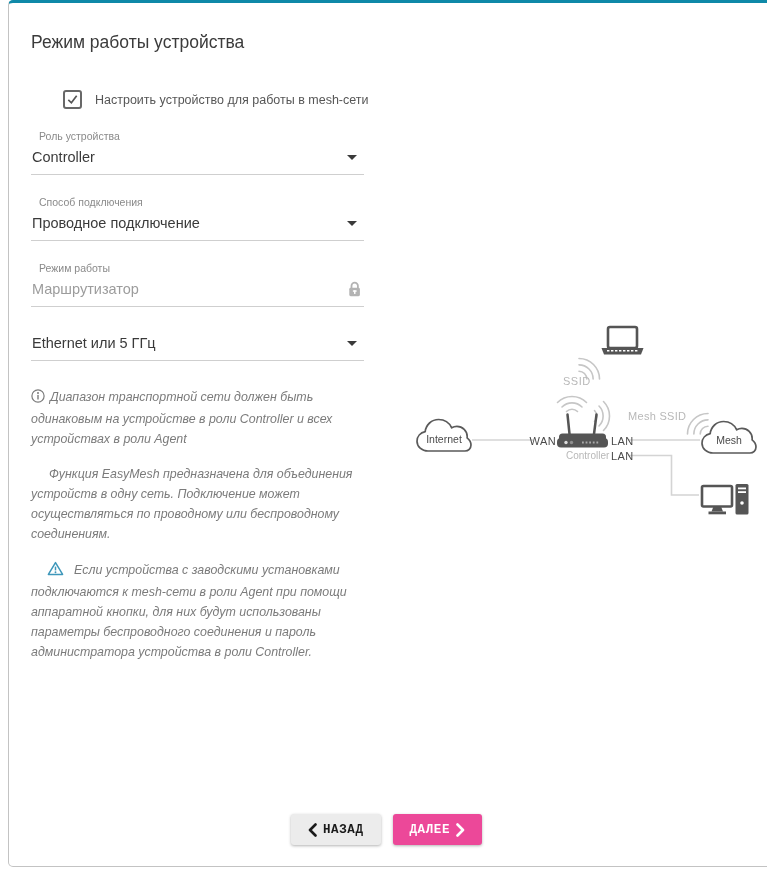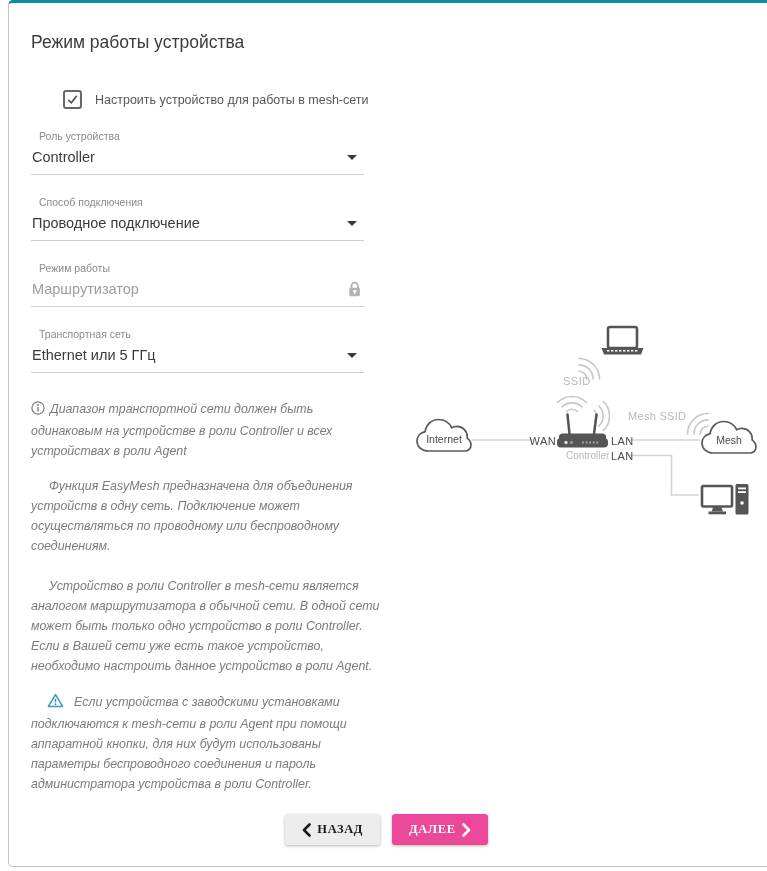--- a/index.html
+++ b/index.html
@@ -57,21 +57,21 @@
 
   .diagram { position:absolute; left:400px; top:300px; width:360px; height:230px; }
 
   .btn-row {
     position:absolute; left:0; right:10px; top:811px;
     display:flex; justify-content:center; gap:12px;
   }
   .btn {
     height:31px; border:none; border-radius:3px; padding:8px 17px;
     display:flex; align-items:center; gap:6px;
-    font-family:Liberation Serif, serif;
+    font-family:Liberation Mono, monospace;
     font-size:12.5px; font-weight:bold; letter-spacing:0.6px;
     box-shadow:0 1px 3px rgba(0,0,0,0.30); cursor:pointer;
   }
   .btn-back { background:#ececec; color:#1a1a1a; }
   .btn-next { background:#ec4899; color:#ffffff; }
 
   .scroll-track {
     position:absolute; right:2px; top:3px; width:5px; height:857px;
     background:#e3e3e3; border-radius:2px;
   }
@@ -121,36 +121,34 @@
         <svg width="13" height="16" viewBox="0 0 13 16">
           <path d="M 3.5 7 V 4.8 A 3.2 3.2 0 0 1 9.9 4.8 V 7" fill="none" stroke="#b3b3b3" stroke-width="1.8"></path>
           <rect x="1.3" y="6.8" width="10.6" height="8.4" rx="1.4" fill="#b3b3b3"></rect>
           <rect x="6" y="9.3" width="1.5" height="3.6" fill="#ffffff"></rect>
           <rect x="4.9" y="9.3" width="3.7" height="1.5" fill="#ffffff"></rect>
         </svg>
       </div>
     </div>
 
     <div class="field">
-      <div class="field-label">Транспортная сеть</div>
       <div class="field-row">
         <span class="field-value">Ethernet или 5 ГГц</span>
         <span class="caret"></span>
       </div>
     </div>
 
     <p class="note note-info"><span class="inline-ico"><svg width="14" height="14" viewBox="0 0 14 14">
             <circle cx="7" cy="7" r="6.1" fill="none" stroke="#7b7b7b" stroke-width="1.2"></circle>
             <circle cx="7" cy="4" r="1" fill="#7b7b7b"></circle>
             <rect x="6.3" y="5.9" width="1.4" height="4.6" fill="#7b7b7b"></rect>
           </svg></span><span>Диапазон транспортной сети должен быть одинаковым на устройстве в роли Controller и всех устройствах в роли Agent</span></p>
 
     <p class="note note-indent note-easymesh">Функция EasyMesh предназначена для объединения устройств в одну сеть. Подключение может осуществляться по проводному или беспроводному соединениям.</p>
 
-    <p class="note note-indent note-controller">Устройство в роли Controller в mesh-сети является аналогом маршрутизатора в обычной сети. В одной сети может быть только одно устройство в роли Controller. Если в Вашей сети уже есть такое устройство, необходимо настроить данное устройство в роли Agent.</p>
 
     <p class="note note-warning"><span class="warn-gap"><svg width="17" height="15" viewBox="0 0 17 15">
             <path d="M 8.5 1.6 L 15.6 13.4 H 1.4 Z" fill="none" stroke="#3e97ba" stroke-width="1.5" stroke-linejoin="round"></path>
             <line x1="8.5" y1="5.6" x2="8.5" y2="9.4" stroke="#3e97ba" stroke-width="1.5"></line>
             <circle cx="8.5" cy="11.3" r="0.95" fill="#3e97ba"></circle>
           </svg></span><span>Если устройства с заводскими установками подключаются к mesh-сети в роли Agent при помощи аппаратной кнопки, для них будут использованы параметры беспроводного соединения и пароль администратора устройства в роли Controller.</span></p>
 
   </div>
 
   <svg class="diagram" viewBox="0 0 360 230" font-family="Liberation Sans, sans-serif">

